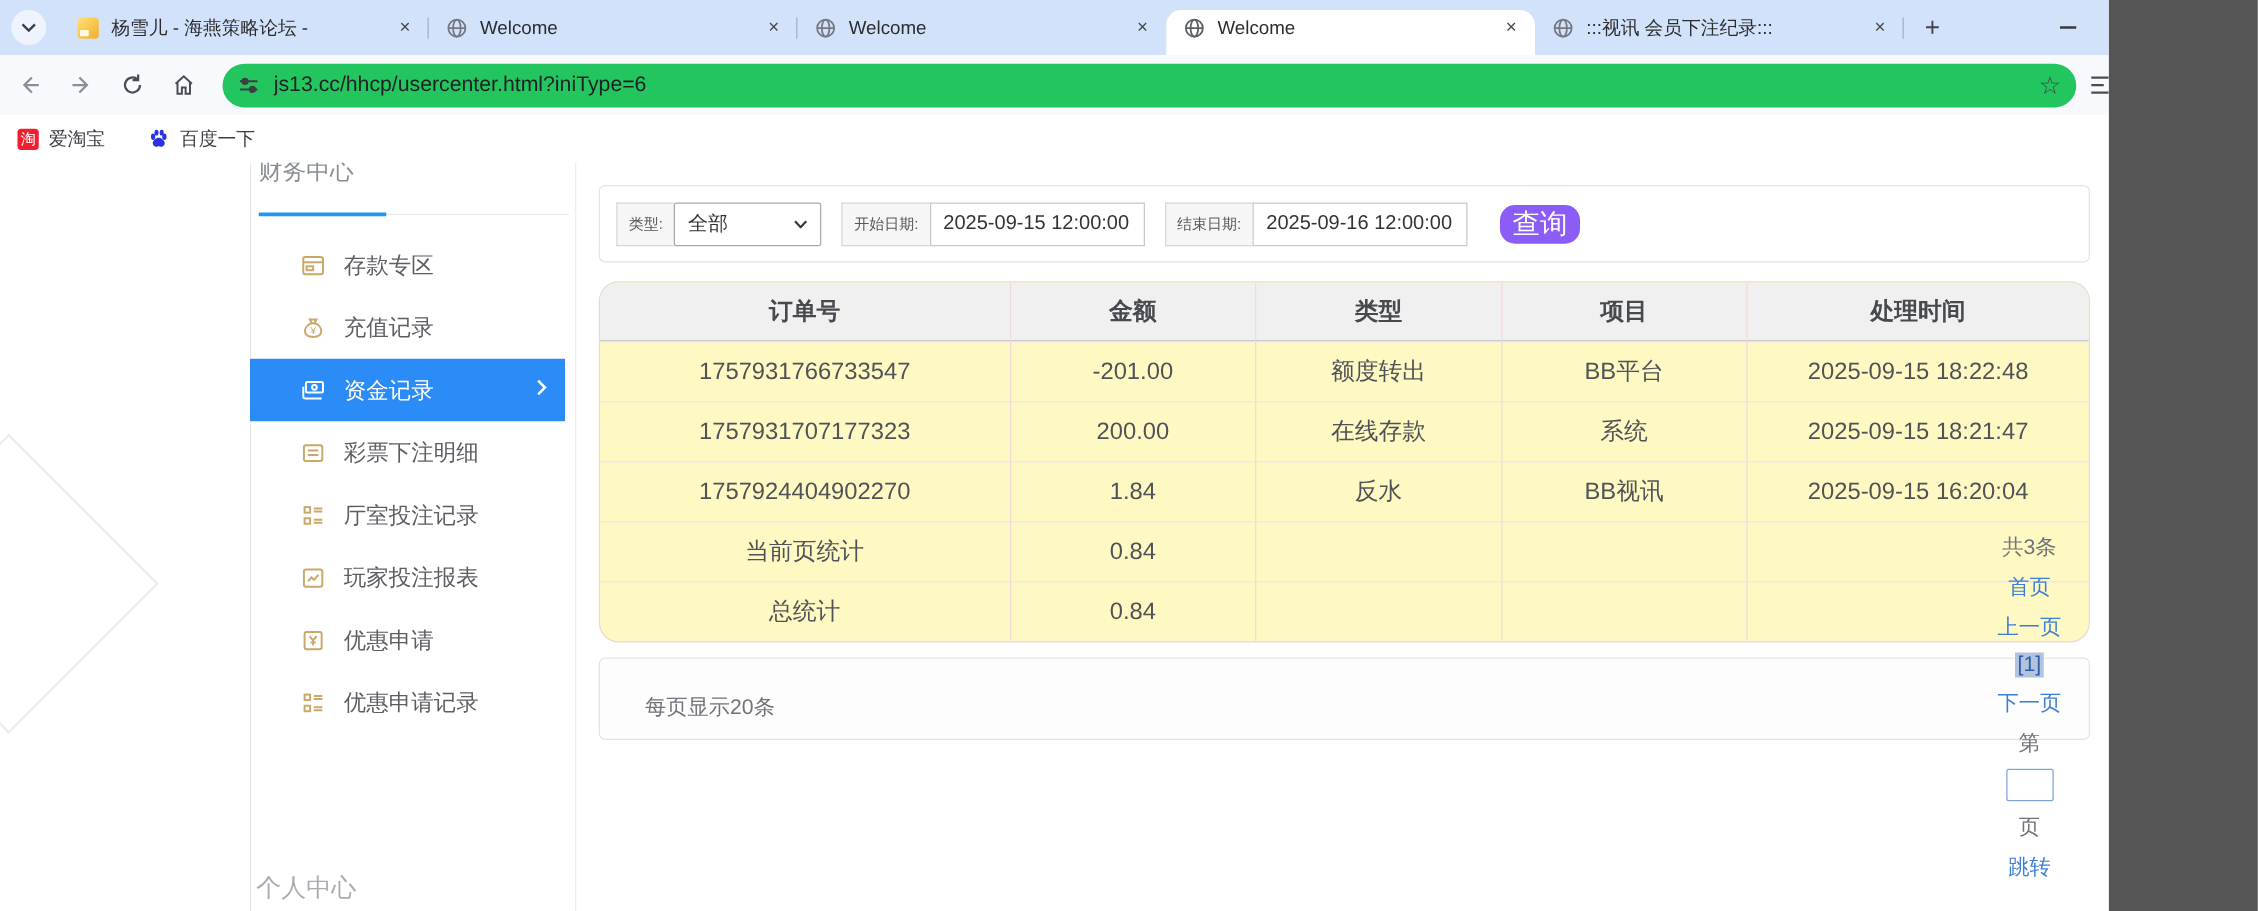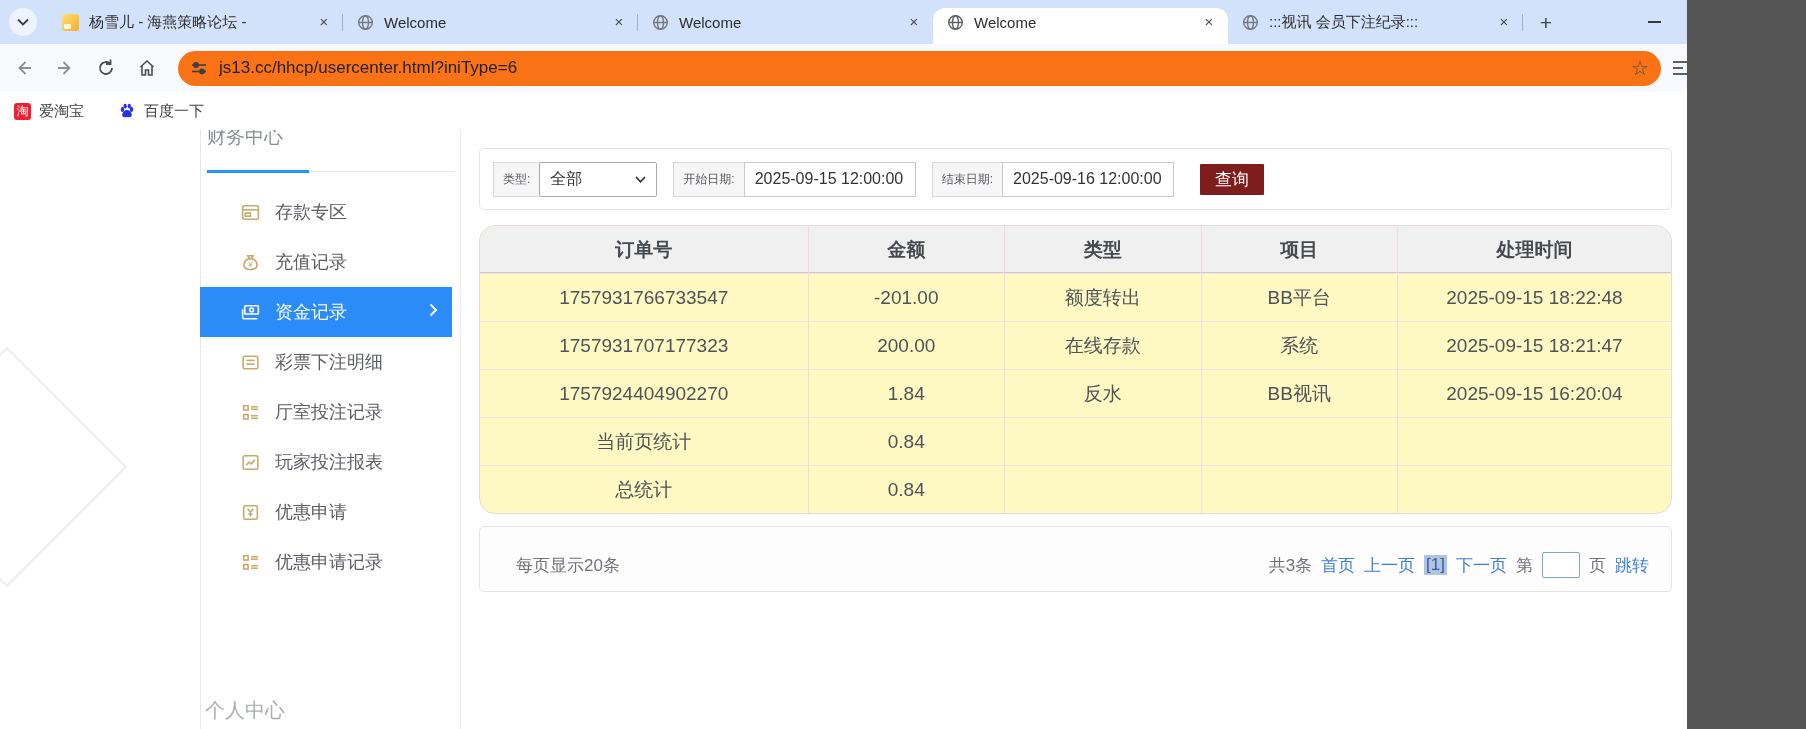--- a/index.html
+++ b/index.html
@@ -20,21 +20,21 @@
   .tab .close { width:18px; height:18px; line-height:17px; text-align:center; font-size:15px; color:#48484a; border-radius:50%; }
   .tab.sep-after::after { content:""; position:absolute; right:0; top:14px; height:17px; width:1px; background:#9fb0cd; z-index:0; }
   .doc-favicon { display:block; border-radius:3px; background:linear-gradient(135deg,#ffe07a 0%,#f8c64a 55%,#f2ab32 100%); position:relative; }
   .doc-favicon::after { content:""; position:absolute; left:2px; bottom:2px; width:7px; height:5px; background:#fff9e8; border-radius:1px; }
   .newtab { width:28px; height:28px; margin:0 0 7px 9px; border-radius:50%; display:flex; align-items:center; justify-content:center; font-size:21px; color:#41454c; cursor:pointer; }
   .win-min { position:absolute; right:20px; top:13px; width:26px; height:18px; display:flex; align-items:center; justify-content:center; cursor:pointer; }
   .win-min i { display:block; width:13px; height:2px; background:#3a3a3c; }
   
   .toolbar { position:absolute; left:0; top:44px; width:100%; height:48px; background:#f7f9fc; display:flex; align-items:center; }
   .nav-ic { width:34px; height:34px; margin-left:7px; display:flex; align-items:center; justify-content:center; color:#55585e; cursor:pointer; flex:0 0 auto; }
-  .omnibox { flex:1; height:35px; margin:0 10px 0 14px; background:#f97316; border-radius:18px; display:flex; align-items:center; padding:0 12px 0 12px; min-width:0; }
+  .omnibox { flex:1; height:35px; margin:0 10px 0 14px; background:#22c55e; border-radius:18px; display:flex; align-items:center; padding:0 12px 0 12px; min-width:0; }
   .omni-url { flex:1; font-size:17px; color:#1f2124; white-space:nowrap; overflow:hidden; }
   .omni-star { font-size:20px; color:#44474c; margin-left:8px; cursor:pointer; }
   .sidepanel-ic { flex:0 0 auto; width:30px; margin-right:-14px; color:#55585e; }
   
   .bookmarks { position:absolute; left:0; top:92px; width:100%; height:38px; background:#fff; display:flex; align-items:center; padding-left:14px; gap:34px; }
   .bm { display:flex; align-items:center; gap:8px; font-size:15px; color:#3c3f43; cursor:pointer; }
   .tb-ic { width:17px; height:17px; border-radius:3px; background:#f01f2f; color:#fff; font-size:12px; line-height:17px; text-align:center; }
   .blue-tick { position:absolute; left:1787px; top:25px; width:4px; height:17px; background:#9cc3f5; }
   
   .page { position:absolute; left:0; top:130px; width:100%; height:599px; background:#fff; overflow:hidden; }
@@ -56,33 +56,33 @@
   
   .main { position:absolute; left:479px; top:0; width:1193px; }
   .card { border:1px solid #e4e4e7; border-radius:5px; background:#fff; }
   .filterbar { position:absolute; left:0; top:18px; width:1193px; height:62px; display:flex; align-items:center; padding-left:13px; }
   .grp { display:flex; align-items:stretch; height:35px; }
   .grp .addon { display:flex; align-items:center; padding:0 9px; background:#f6f6f7; border:1px solid #d8d8d8; border-right:none; font-size:12px; color:#55585d; white-space:nowrap; }
   .grp .box { display:flex; align-items:center; background:#fff; border:1px solid #c9c9c9; font-size:16px; color:#333; padding:0 10px; }
   .sel { width:118px; justify-content:space-between; cursor:pointer; border:1px solid #a9a9a9 !important; border-radius:2px; }
   .inp { width:172px; cursor:text; }
   .gap16 { width:16px; } .gap24 { width:26px; }
-  .btn-query { width:64px; height:31px; background:#7f1d1d; color:#fff; font-size:17px; border:none; border-radius:1px; cursor:pointer; }
+  .btn-query { width:64px; height:31px; background:#8b5cf6; color:#fff; font-size:22px; border:none; border-radius:12px; cursor:pointer; }
   
   .tbl { position:absolute; left:0; top:95px; width:1193px; border:1px solid #e6dada; border-radius:16px; overflow:hidden; background:#fef9c3; }
   .trow { display:grid; grid-template-columns:27.5% 16.5% 16.5% 16.5% 23%; }
   .trow > div { height:48px; line-height:48px; text-align:center; font-size:19px; color:#4f5257; border-left:1px solid #f2dada; overflow:hidden; white-space:nowrap; }
   .trow > div:first-child { border-left:none; }
   .trow.head > div { height:47px; line-height:47px; background:#f0f0f1; color:#46494e; font-weight:bold; border-bottom:1px solid #c9c9c9; }
   .trow.body > div { border-top:1px solid #f0e4e4; }
   .trow.body:first-of-type > div { border-top:none; }
   
   .pager { position:absolute; left:0; top:396px; width:1193px; height:66px; background:#fdfdfe; display:flex; align-items:center; padding:12px 22px 0 36px; }
   .pager .size { font-size:17px; color:#707379; }
-  .pager .right { margin-left:auto; display:flex; align-items:center; gap:9px; font-size:17px; color:#707379; }
+  .pager .right { margin-left:auto; display:flex; align-items:center; gap:9px; font-size:17px; color:#707379;flex-direction:column; }
   .pglink { color:#3d7fd6; cursor:pointer; }
   .pgcur { background:#b3c3de; color:#2e5fae; padding:0 2px; }
   .jump-input { width:38px; height:26px; border:1px solid #7fa3d7; border-radius:2px; font-size:15px; text-align:center; color:#333; background:#fff; }
   
   .right-strip { position:absolute; left:1695px; top:18px; width:111px; height:581px; background:#ededee; border-left:1px solid #e2e2e3; }
   .right-strip::before { content:""; display:block; height:62px; background:linear-gradient(#d6d6d8,#ededee); }
 </style>
 </head>
 <body>
 

